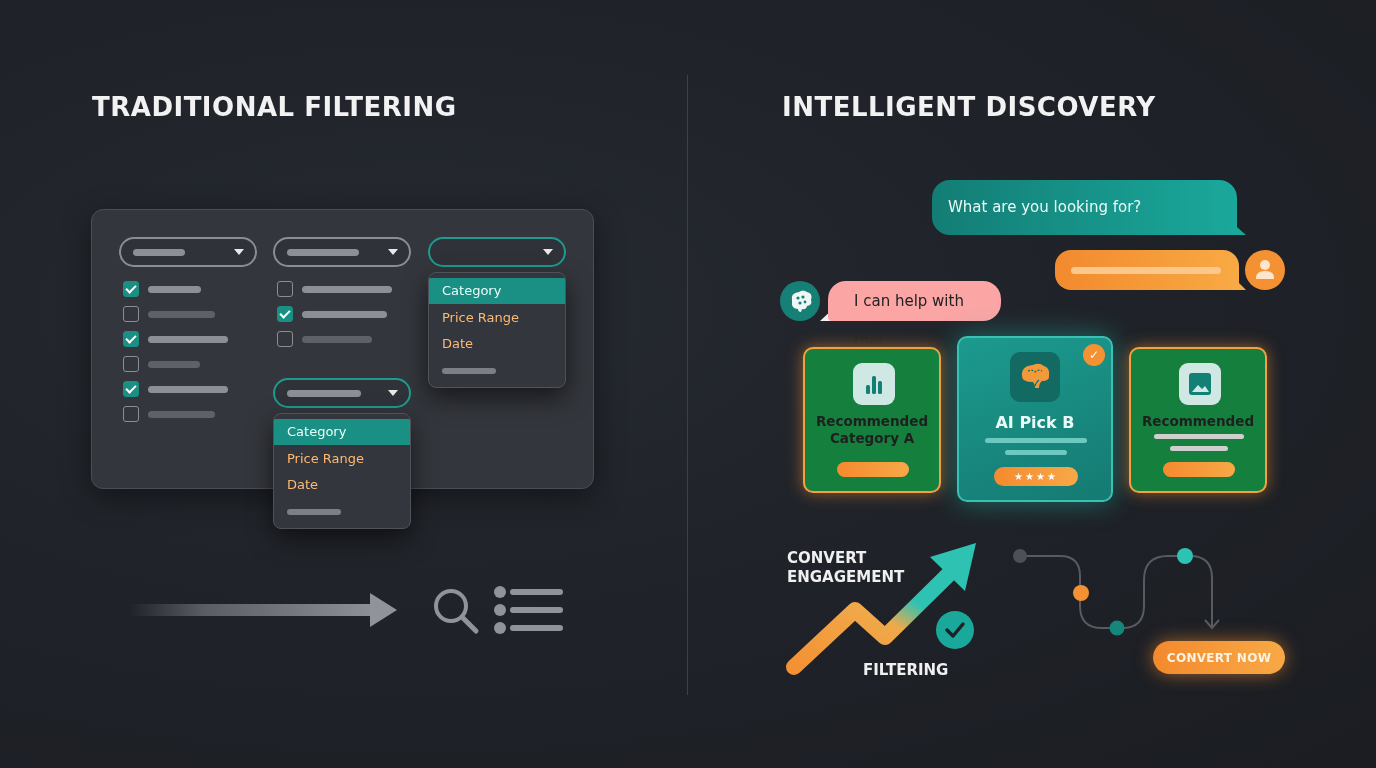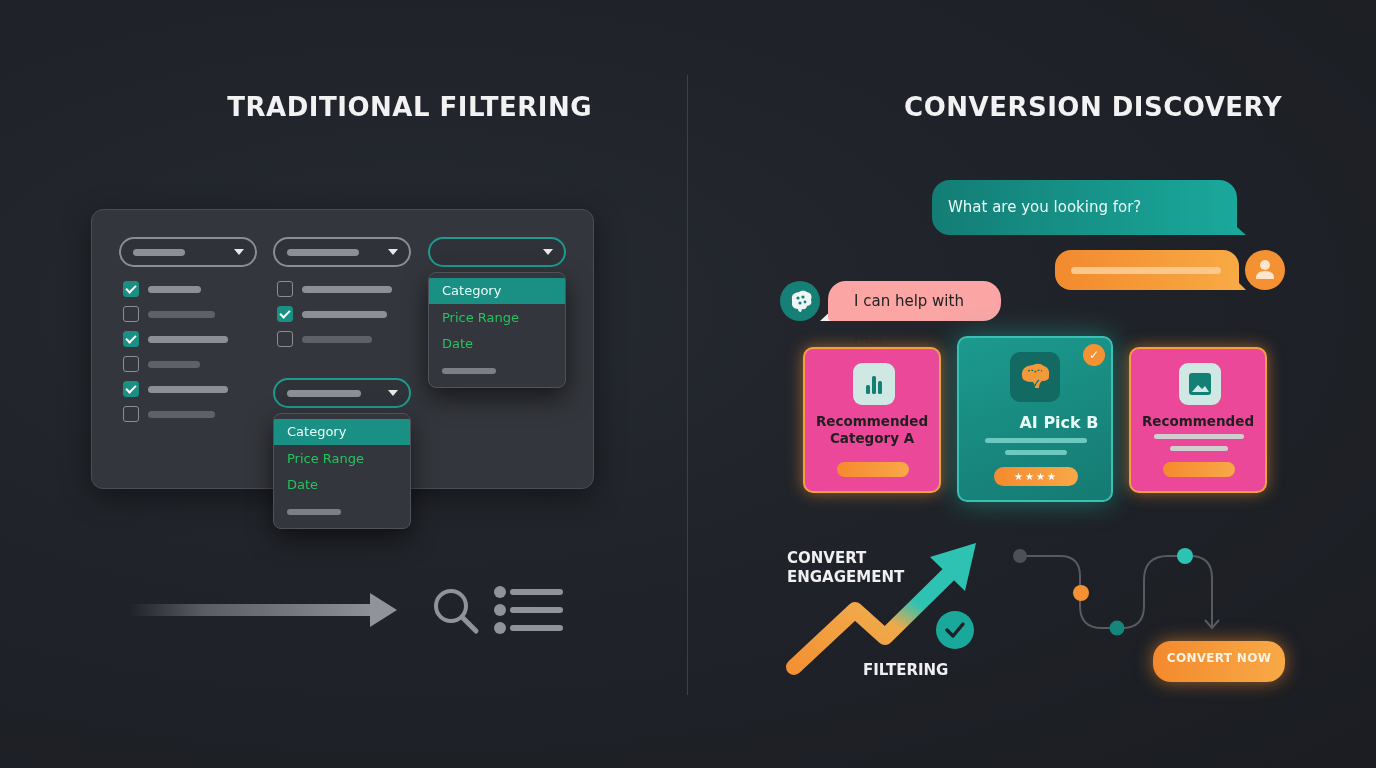--- a/index.html
+++ b/index.html
@@ -10,21 +10,21 @@
     color: #e8e8e8;
     position: relative;
   }
   .abs { position: absolute; }
   .title {
     font-family: "DejaVu Sans", sans-serif;
     font-weight: bold;
     font-size: 26px;
     letter-spacing: 0.5px;
     color: #f2f2f2;
-    text-align: right;
+    text-align: left;
     top: 92px;
   }
   .divider { left: 687px; top: 75px; width: 1px; height: 620px; background: #3c4048; }
 
   
   .filter-panel {
     left: 91px; top: 209px; width: 503px; height: 280px;
     background: #33363c; border: 1px solid #4a4d54; border-radius: 12px;
     box-shadow: 0 8px 30px rgba(0,0,0,0.45);
   }
@@ -42,21 +42,21 @@
     content: ""; position: absolute; left: 4px; top: 1px; width: 4px; height: 8px;
     border: solid #fff; border-width: 0 2px 2px 0; transform: rotate(45deg);
   }
   .bar { height: 7px; border-radius: 4px; background: #8c8f95; }
   .bar.dim { background: #5e6167; }
   .menu {
     width: 138px; height: 116px; background: #33363c; border: 1.5px solid #4f5259;
     border-radius: 8px; box-shadow: 0 10px 24px rgba(0,0,0,0.55); overflow: hidden;
   }
   .menu .item { position: absolute; left: 0; width: 100%; height: 26px; padding-left: 13px;
-    font-size: 13px; line-height: 26px; color: #22c55e; }
+    font-size: 13px; line-height: 26px; color: #fdba74; }
   .menu .item.sel { background: #1a8f84; color: #eafffb; }
   .menu .mbar { position: absolute; left: 13px; top: 95px; width: 54px; height: 6px; border-radius: 3px; background: #7c7f85; }
 
   .arrow-shaft { left: 130px; top: 604px; width: 246px; height: 12px;
     background: linear-gradient(90deg, rgba(140,143,149,0) 0%, #5a5d63 30%, #8e9197 100%); }
   .arrow-head { left: 370px; top: 593px; width: 0; height: 0;
     border-top: 17px solid transparent; border-bottom: 17px solid transparent; border-left: 27px solid #909399; }
 
   
   .bubble-teal {
@@ -76,21 +76,21 @@
   .user-avatar { left: 1245px; top: 250px; width: 40px; height: 40px; border-radius: 50%; background: #f39133; }
   .bubble-white {
     left: 828px; top: 281px; width: 173px; height: 40px; border-radius: 18px 18px 18px 4px;
     background: #fca5a5; color: #222; font-size: 15px; line-height: 40px; padding-left: 26px;
   }
   .bubble-white-tail { left: 820px; top: 308px; width: 14px; height: 13px; background: #f1f1f0;
     clip-path: polygon(100% 0, 100% 100%, 0 100%); }
   .bot-avatar { left: 780px; top: 281px; width: 40px; height: 40px; border-radius: 50%; background: #167f76; }
 
   .card {
-    width: 138px; height: 146px; border-radius: 10px; background: #ec4899;
+    width: 138px; height: 146px; border-radius: 10px; background: #15803d;
     border: 2px solid #f5a040; box-shadow: 0 0 16px rgba(245,145,50,0.55);
   }
   .card.ai {
     width: 156px; height: 166px; background: linear-gradient(160deg, #1c9a8e, #157a72);
     border: 2px solid #39c2b3; box-shadow: 0 0 28px rgba(30,200,180,0.45);
   }
   .card .icon-box { position: absolute; left: 48px; top: 14px; width: 42px; height: 42px; border-radius: 9px; background: #cfe8e4; }
   .card.ai .icon-box { left: 51px; top: 14px; width: 50px; height: 50px; border-radius: 10px; background: #126a63; }
   .card .ctitle { position: absolute; left: 0; width: 100%; text-align: center; font-weight: bold; font-size: 13.5px; color: #1f1f1f; line-height: 17px; }
   .card.ai .ctitle { color: #e8fbf8; font-size: 16px; }
@@ -99,31 +99,31 @@
   .card .gline { position: absolute; height: 5px; border-radius: 3px; background: #cfcfcf; }
   .card.ai .gline { background: #6cc9bf; }
   .card .stars { position: absolute; left: 35px; top: 129px; width: 84px; height: 19px; border-radius: 10px;
     background: linear-gradient(90deg, #f58a2e, #f8a848); color: #fff; font-size: 10px; text-align: center; line-height: 19px; letter-spacing: 2px; }
   .check-badge { left: 1083px; top: 344px; width: 22px; height: 22px; border-radius: 50%; background: #f39133;
     color: #fff; font-size: 12px; text-align: center; line-height: 22px; }
 
   .label-strong { font-weight: bold; color: #f0f0f0; font-size: 15px; line-height: 19px; }
   .conv-check { left: 936px; top: 611px; width: 38px; height: 38px; border-radius: 50%; background: #1aa89b; }
   .convert-btn {
-    left: 1153px; top: 641px; width: 132px; height: 41px; border-radius: 18px;
+    left: 1153px; top: 641px; width: 132px; height: 33px; border-radius: 18px;
     background: linear-gradient(90deg, #f38a2d, #f8a946);
     box-shadow: 0 0 18px rgba(245,140,45,0.6);
     color: #fff3e6; font-weight: bold; font-size: 12px; text-align: center; line-height: 35px; letter-spacing: 0.3px;
   }
 </style>
 </head>
 <body>
 
 <div class="abs title" style="left:92px;width:500px;">TRADITIONAL FILTERING</div>
-<div class="abs title" style="left:782px;width:500px;">CONVERSION DISCOVERY</div>
+<div class="abs title" style="left:782px;width:500px;">INTELLIGENT DISCOVERY</div>
 <div class="abs divider"></div>
 
 <div class="abs filter-panel"></div>
 
 <div class="abs select" style="left:119px;top:237px;width:138px;">
   <div class="ph" style="width:52px;"></div>
   <div class="caret"></div>
 </div>
 
 <div class="abs select" style="left:273px;top:237px;width:138px;">
@@ -225,21 +225,21 @@
 </div>
 
 <div class="abs card ai" style="left:957px;top:336px;">
   <div class="icon-box">
     <svg width="50" height="50" viewBox="0 0 50 50">
       <path d="M12 24 q-1-10 11-11 q6-3 11 1 q6 2 5 9 q1 6-7 6 q-3 2-3 7 l-4 0 q0-4-2-6 q-11 0-11-6z" fill="#f2993a"></path>
       <path d="M18 19 q4 -2 7 1 q3-3 7-1" fill="none" stroke="#126a63" stroke-width="1.2" stroke-dasharray="2 1.5"></path>
       <path d="M29 28 q-3 2-4 6" fill="none" stroke="#126a63" stroke-width="1.2"></path>
     </svg>
   </div>
-  <div class="ctitle" style="top:76px;margin-left:24px;">AI Pick B</div>
+  <div class="ctitle" style="top:76px;">AI Pick B</div>
   <div class="gline" style="left:26px;top:100px;width:102px;"></div>
   <div class="gline" style="left:46px;top:112px;width:62px;"></div>
   <div class="stars">★★★★</div>
 </div>
 <div class="abs check-badge">✓</div>
 
 <div class="abs card" style="left:1129px;top:347px;">
   <div class="icon-box">
     <svg width="42" height="42" viewBox="0 0 42 42">
       <rect x="10" y="10" width="22" height="22" rx="3" fill="#138076"></rect>

